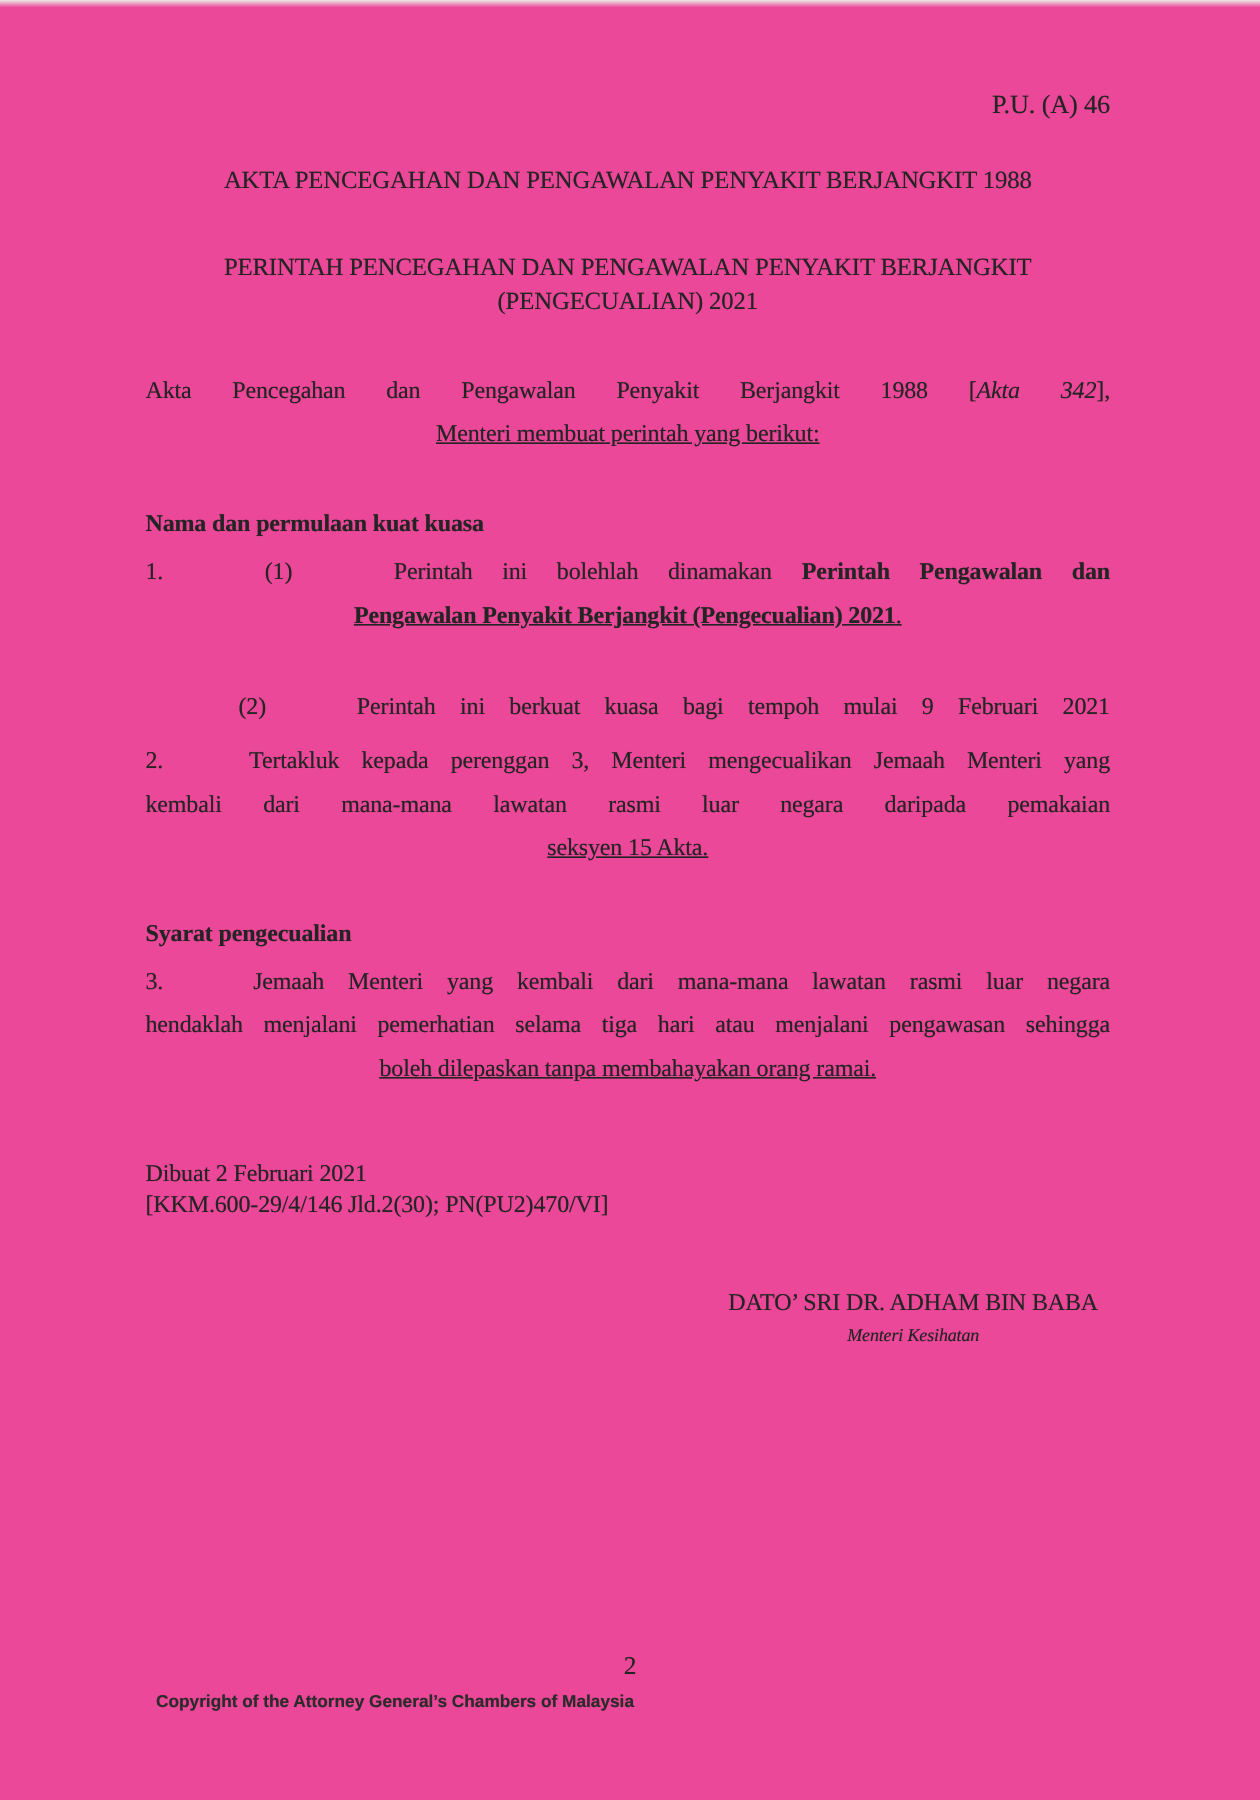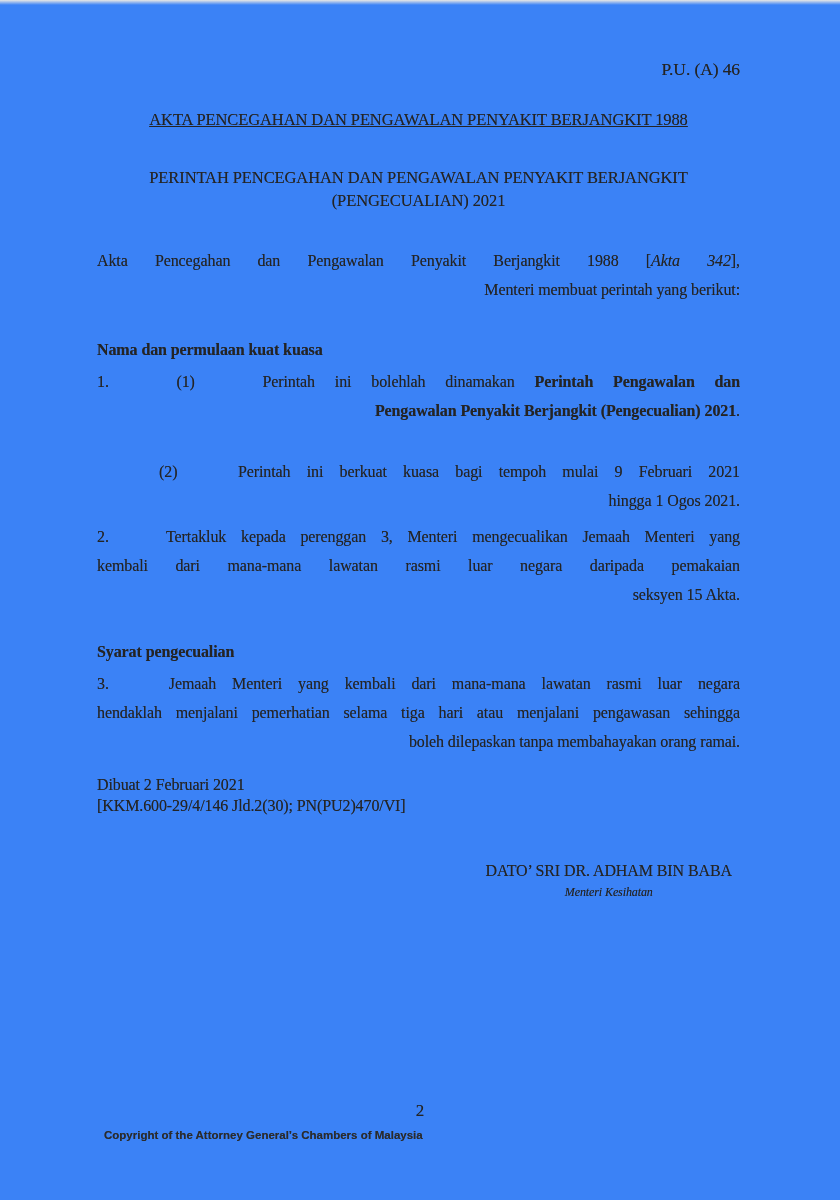--- a/index.html
+++ b/index.html
@@ -1,20 +1,20 @@
 <!DOCTYPE html>
 <html><head>
 <meta charset="utf-8">
 <style>
   html, body { margin: 0; padding: 0; background: #e9e9e9; }
   .page {
     position: relative;
     width: 840px;
     height: 1200px;
-    background: #3b82f6;
+    background: #ec4899;
     font-family: "Liberation Serif", serif;
     color: #242424;
     overflow: hidden;
     text-shadow: 0 0 0.5px rgba(40,40,40,0.55); 
     letter-spacing: -0.1px;
   }
   .page::before {
     content: "";
     position: absolute; top: 0; left: 0; right: 0; height: 5px;
     background: linear-gradient(#e9e8e5, rgba(233,232,229,0));
@@ -23,41 +23,40 @@
   .content { padding: 58px 100px 0 97px; } 
 
   .doc-ref { text-align: right; font-size: 17.5px; line-height: 22px; }
 
   .title {
     margin: 30px 0 0 0;
     text-align: center;
     font-size: 16.5px;
     font-weight: 400;
     line-height: 20px;
-    text-decoration: underline;
   }
   .subtitle { margin-top: 36px; text-align: center; font-size: 16.5px; line-height: 23px; }
 
   .para { font-size: 16px; line-height: 29px; }
   .jline { text-align: justify; text-align-last: justify; }
-  .lline { text-align: right; }
+  .lline { text-align: center; text-decoration: underline; }
   .b  { font-weight: 700; }
   .it { font-style: italic; }
   .tab    { display: inline-block; width: 28px; }
   .indent { display: inline-block; width: 62px; }
 
   .heading { font-weight: 700; font-size: 16px; line-height: 20px; }
 
   .mt-intro   { margin-top: 34px; }
   .mt-sec     { margin-top: 36px; }
   .mt-sec2    { margin-top: 32px; }
   .mt-sec3    { margin-top: 33px; }
   .mt-para    { margin-top: 7px;  }
   .mt-sub     { margin-top: 32px; }
-  .mt-made    { margin-top: 18px; }
+  .mt-made    { margin-top: 45px; }
 
   .made { font-size: 16px; line-height: 21px; }
 
   .sig { margin-top: 44px; text-align: right; padding-right: 8px; }
   .sig-inner { display: inline-block; text-align: center; }
   .sig-name  { font-size: 16px; line-height: 21px; }
   .sig-title { font-size: 12px; line-height: 22px; font-style: italic; }
 
   .page-num {
     position: absolute; left: 0; right: 0; top: 1101px;
@@ -92,21 +91,20 @@
 
     <div class="heading mt-sec">Nama dan permulaan kuat kuasa</div>
 
     <div class="para mt-para">
       <div class="jline"><span class="num">1.</span> <span class="tab"></span> <span>(1)</span> <span class="tab"></span> <span>Perintah ini bolehlah dinamakan</span> <span class="b">Perintah Pengawalan dan</span></div>
       <div class="lline"><span class="b">Pengawalan Penyakit Berjangkit (Pengecualian) 2021</span><span>.</span></div>
     </div>
 
     <div class="para mt-sub">
       <div class="jline"><span class="indent"></span><span>(2)</span> <span class="tab"></span> <span>Perintah ini berkuat kuasa bagi tempoh mulai 9 Februari 2021</span></div>
-      <div class="lline"><span>hingga 1 Ogos 2021.</span></div>
     </div>
 
 
     <div class="para mt-para">
       <div class="jline"><span class="num">2.</span> <span class="tab"></span> <span>Tertakluk kepada perenggan 3, Menteri mengecualikan Jemaah Menteri yang</span></div>
       <div class="jline"><span>kembali dari mana-mana lawatan rasmi luar negara daripada pemakaian</span></div>
       <div class="lline"><span>seksyen 15 Akta.</span></div>
     </div>
 
     <div class="heading mt-sec3">Syarat pengecualian</div>

